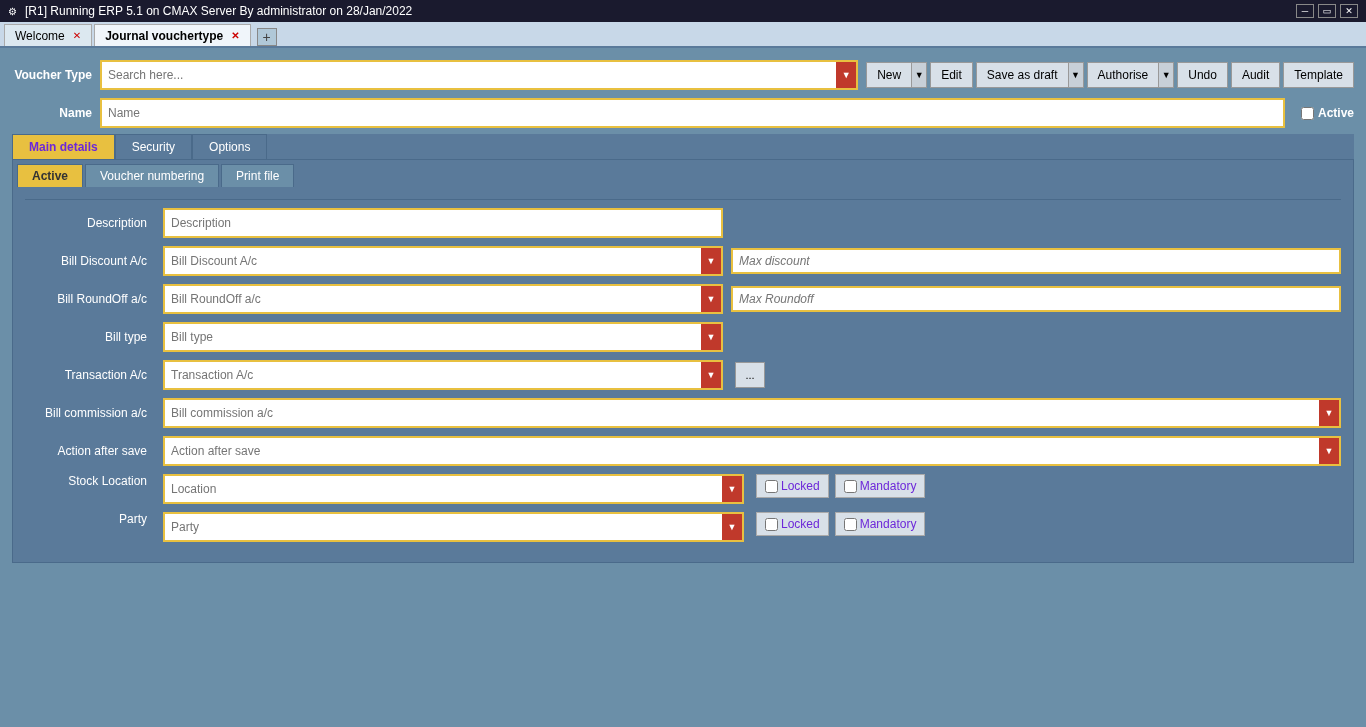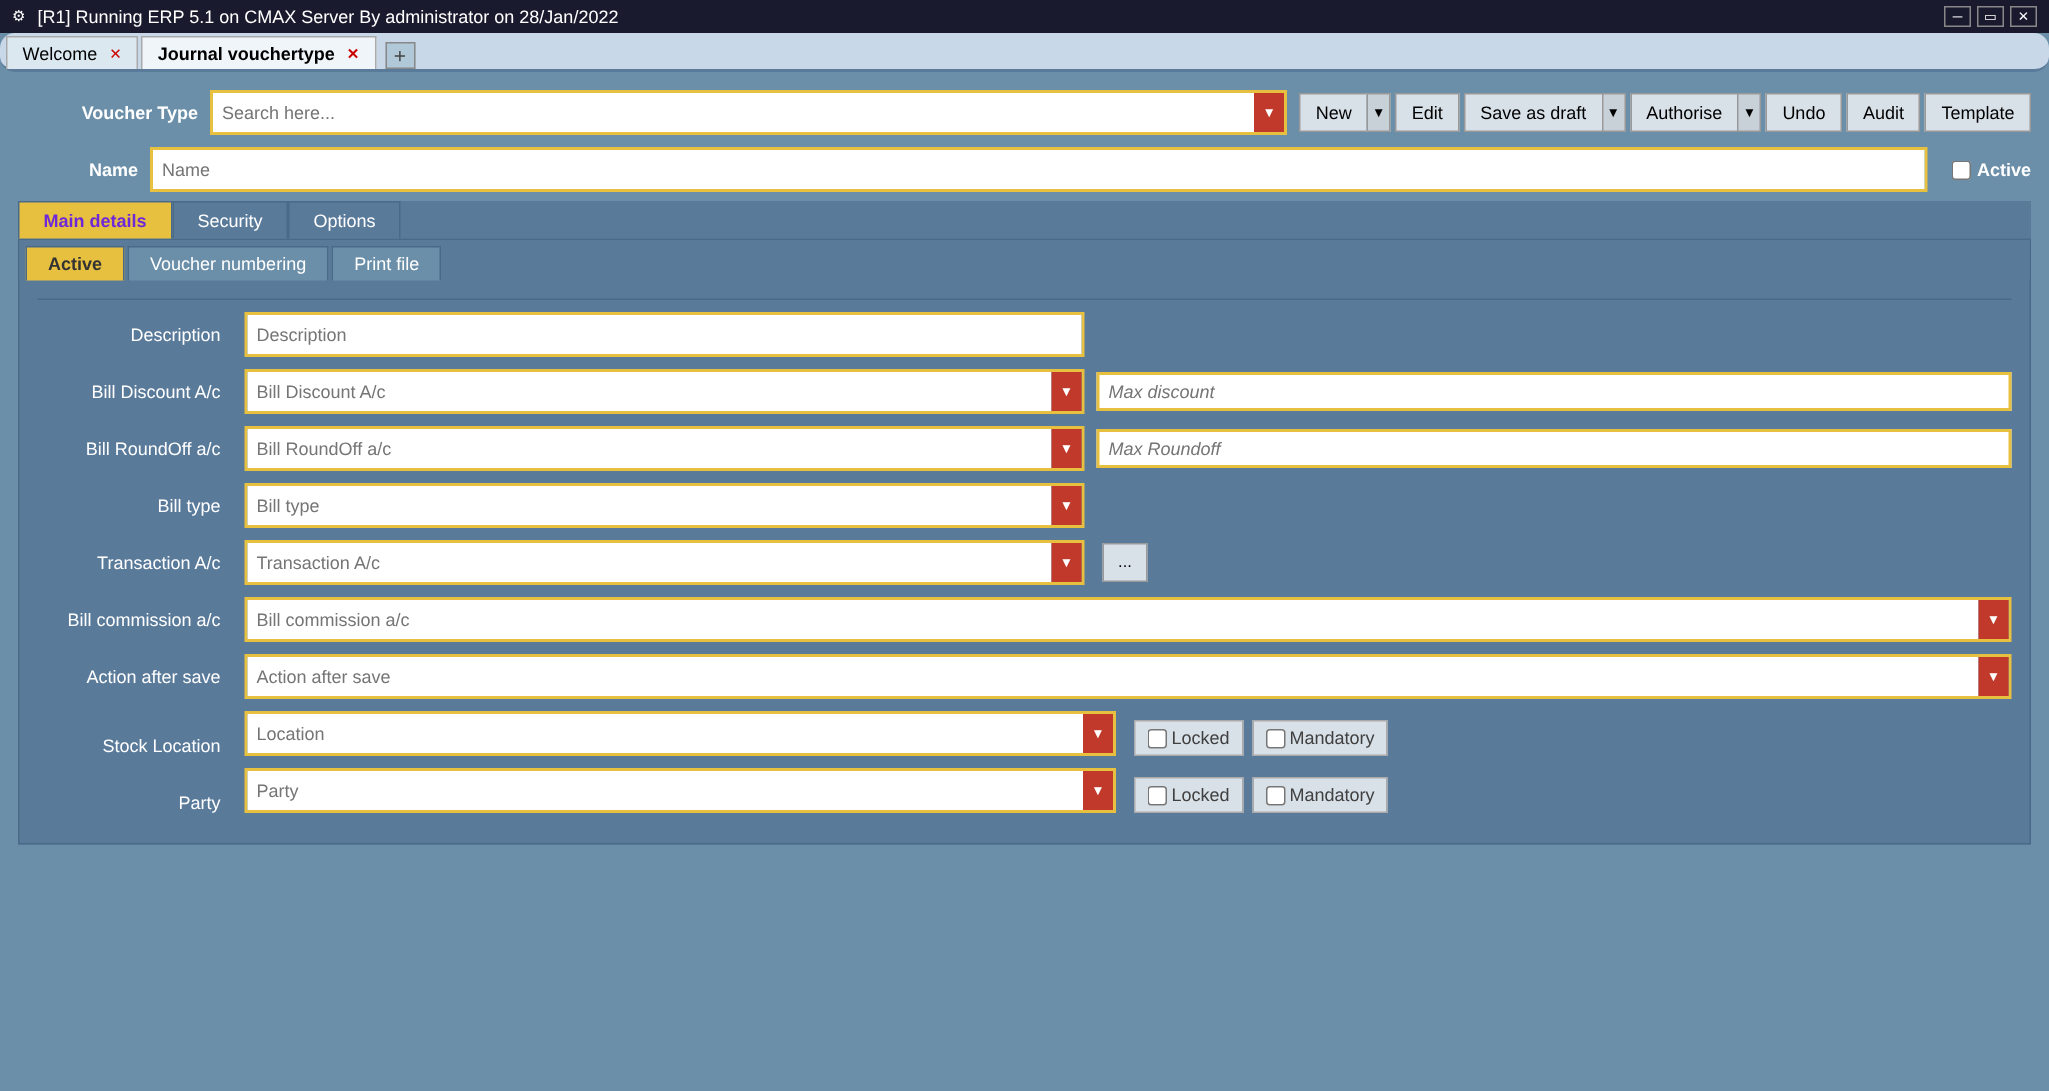--- a/index.html
+++ b/index.html
@@ -24,21 +24,20 @@
     }
 
     
     .tab-bar {
       background: #c8d8e8;
       height: 26px;
       display: flex;
       align-items: flex-end;
       padding-left: 4px;
       border-bottom: 2px solid #5a7a9a;
-      border-radius: 10px;
     }
     .tab {
       padding: 3px 10px;
       background: #dce8f0;
       border: 1px solid #aaa;
       border-bottom: none;
       cursor: pointer;
       font-size: 11px;
       height: 22px;
       display: flex; align-items: center; gap: 4px;
@@ -62,21 +61,21 @@
     }
 
     
     .voucher-row {
       display: flex;
       align-items: center;
       gap: 8px;
       margin-bottom: 8px;
       margin-top: 4px;
     }
-    .voucher-label { color: white; font-weight: bold; min-width: 80px; text-align: right; margin-left: 40px; }
+    .voucher-label { color: white; font-weight: bold; min-width: 80px; text-align: right; }
     .search-input {
       flex: 1;
       height: 26px;
       border: 1px solid #ccc;
       padding: 2px 6px;
       background: white;
       font-size: 12px;
     }
     .dropdown-btn {
       background: #c0392b;
@@ -231,21 +230,21 @@
       flex: 1;
       display: flex;
       border: 2px solid #e8c040;
     }
     .full-wrapper .form-input { border: none; flex: 1; }
     .full-wrapper .dropdown-btn { flex-shrink: 0; }
 
     
     .stock-row {
       display: flex;
-      align-items: flex-end;
+      align-items: flex-start;
       margin-bottom: 8px;
       gap: 8px;
     }
     .stock-label { color: white; min-width: 130px; text-align: right; padding-right: 8px; font-size: 12px; }
     .stock-dropdown-wrapper {
       display: flex;
       border: 2px solid #e8c040;
       width: 581px;
     }
     .stock-dropdown-wrapper .form-input { border: none; flex: 1; }
@@ -254,21 +253,21 @@
     .checkbox-group { display: flex; align-items: center; gap: 6px; margin-left: 4px; }
     .check-item {
       display: flex; align-items: center; gap: 3px;
       background: #d8e0e8;
       border: 1px solid #aaa;
       padding: 2px 8px;
       height: 24px;
       cursor: pointer;
     }
     .check-item input { cursor: pointer; }
-    .check-item label { cursor: pointer; font-size: 12px; color: #404040; }
+    .check-item label { cursor: pointer; font-size: 12px; color: #6d28d9; }
 
     .divider-line {
       border: none;
       border-top: 1px solid #4a6a8a;
       margin-bottom: 8px;
     }
 
     
     .app-icon { font-size: 10px; margin-right: 4px; }
   </style>

